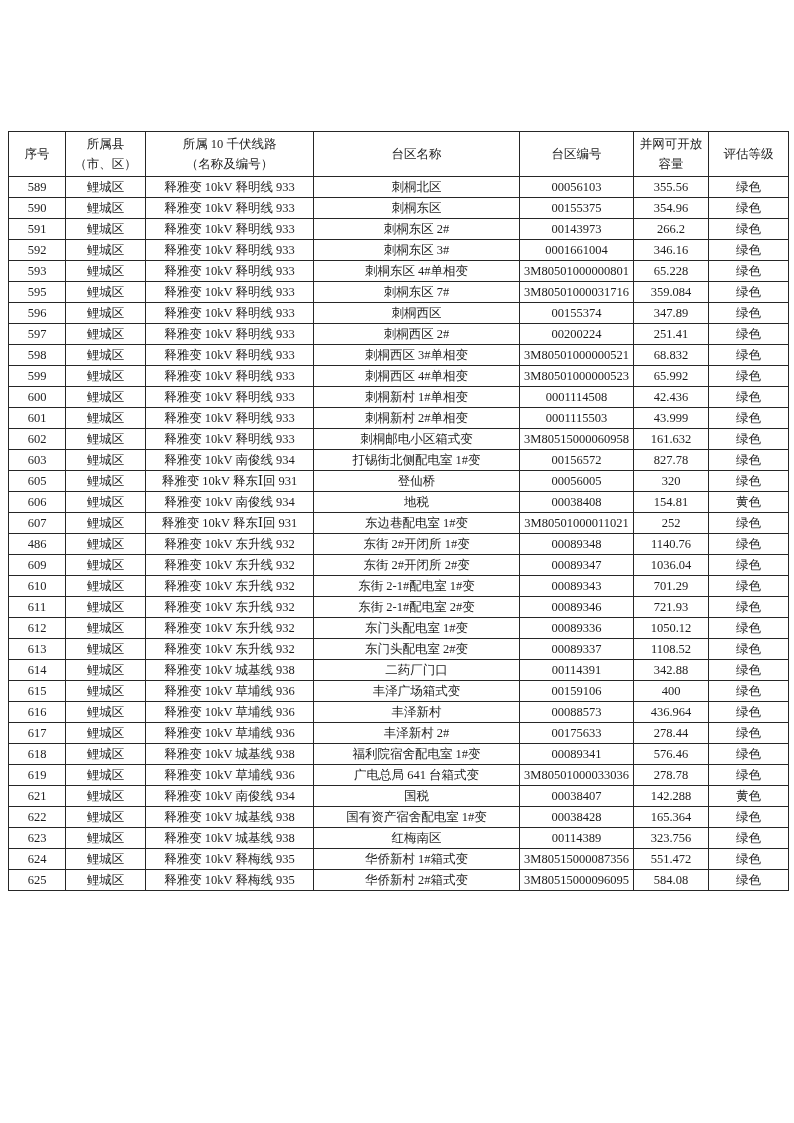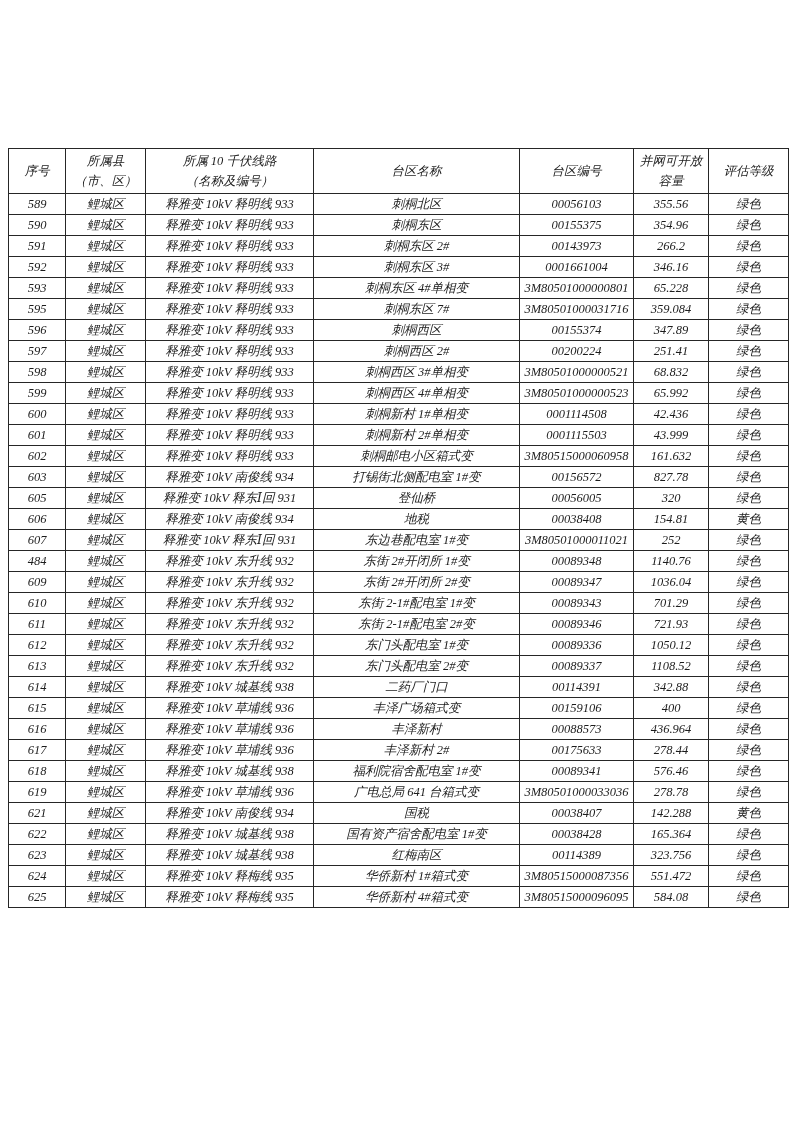--- a/index.html
+++ b/index.html
@@ -8,24 +8,23 @@
     --page-bg:#ffffff;
   }
   html,body{margin:0;padding:0;}
   body{
     width:794px;height:1123px;background:var(--page-bg);
     font-family:"Liberation Serif","DejaVu Serif",serif;
     color:var(--text-color);
   }
   .page{position:relative;width:794px;height:1123px;background:var(--page-bg);overflow:hidden;}
   table.capacity{
-    position:absolute;left:8px;top:148px;width:780px;
+    position:absolute;left:8px;top:131px;width:780px;
     border-collapse:collapse;table-layout:fixed;
     background:var(--page-bg);
-    font-style:italic;
   }
   col.c-seq{width:57px;}
   col.c-county{width:80px;}
   col.c-line{width:168px;}
   col.c-name{width:206px;}
   col.c-code{width:114px;}
   col.c-capacity{width:75px;}
   col.c-grade{width:80px;}
   th,td{
     border:1px solid var(--border-color);
@@ -219,21 +218,21 @@
         <tr>
           <td>607</td>
           <td>鲤城区</td>
           <td>释雅变 10kV 释东Ⅰ回 931</td>
           <td>东边巷配电室 1#变</td>
           <td>3M80501000011021</td>
           <td>252</td>
           <td>绿色</td>
         </tr>
         <tr>
-          <td>484</td>
+          <td>486</td>
           <td>鲤城区</td>
           <td>释雅变 10kV 东升线 932</td>
           <td>东街 2#开闭所 1#变</td>
           <td>00089348</td>
           <td>1140.76</td>
           <td>绿色</td>
         </tr>
         <tr>
           <td>609</td>
           <td>鲤城区</td>
@@ -366,20 +365,20 @@
           <td>释雅变 10kV 释梅线 935</td>
           <td>华侨新村 1#箱式变</td>
           <td>3M80515000087356</td>
           <td>551.472</td>
           <td>绿色</td>
         </tr>
         <tr>
           <td>625</td>
           <td>鲤城区</td>
           <td>释雅变 10kV 释梅线 935</td>
-          <td>华侨新村 4#箱式变</td>
+          <td>华侨新村 2#箱式变</td>
           <td>3M80515000096095</td>
           <td>584.08</td>
           <td>绿色</td>
         </tr>
       </tbody>
   </table>
 </div>
 
 </body></html>

